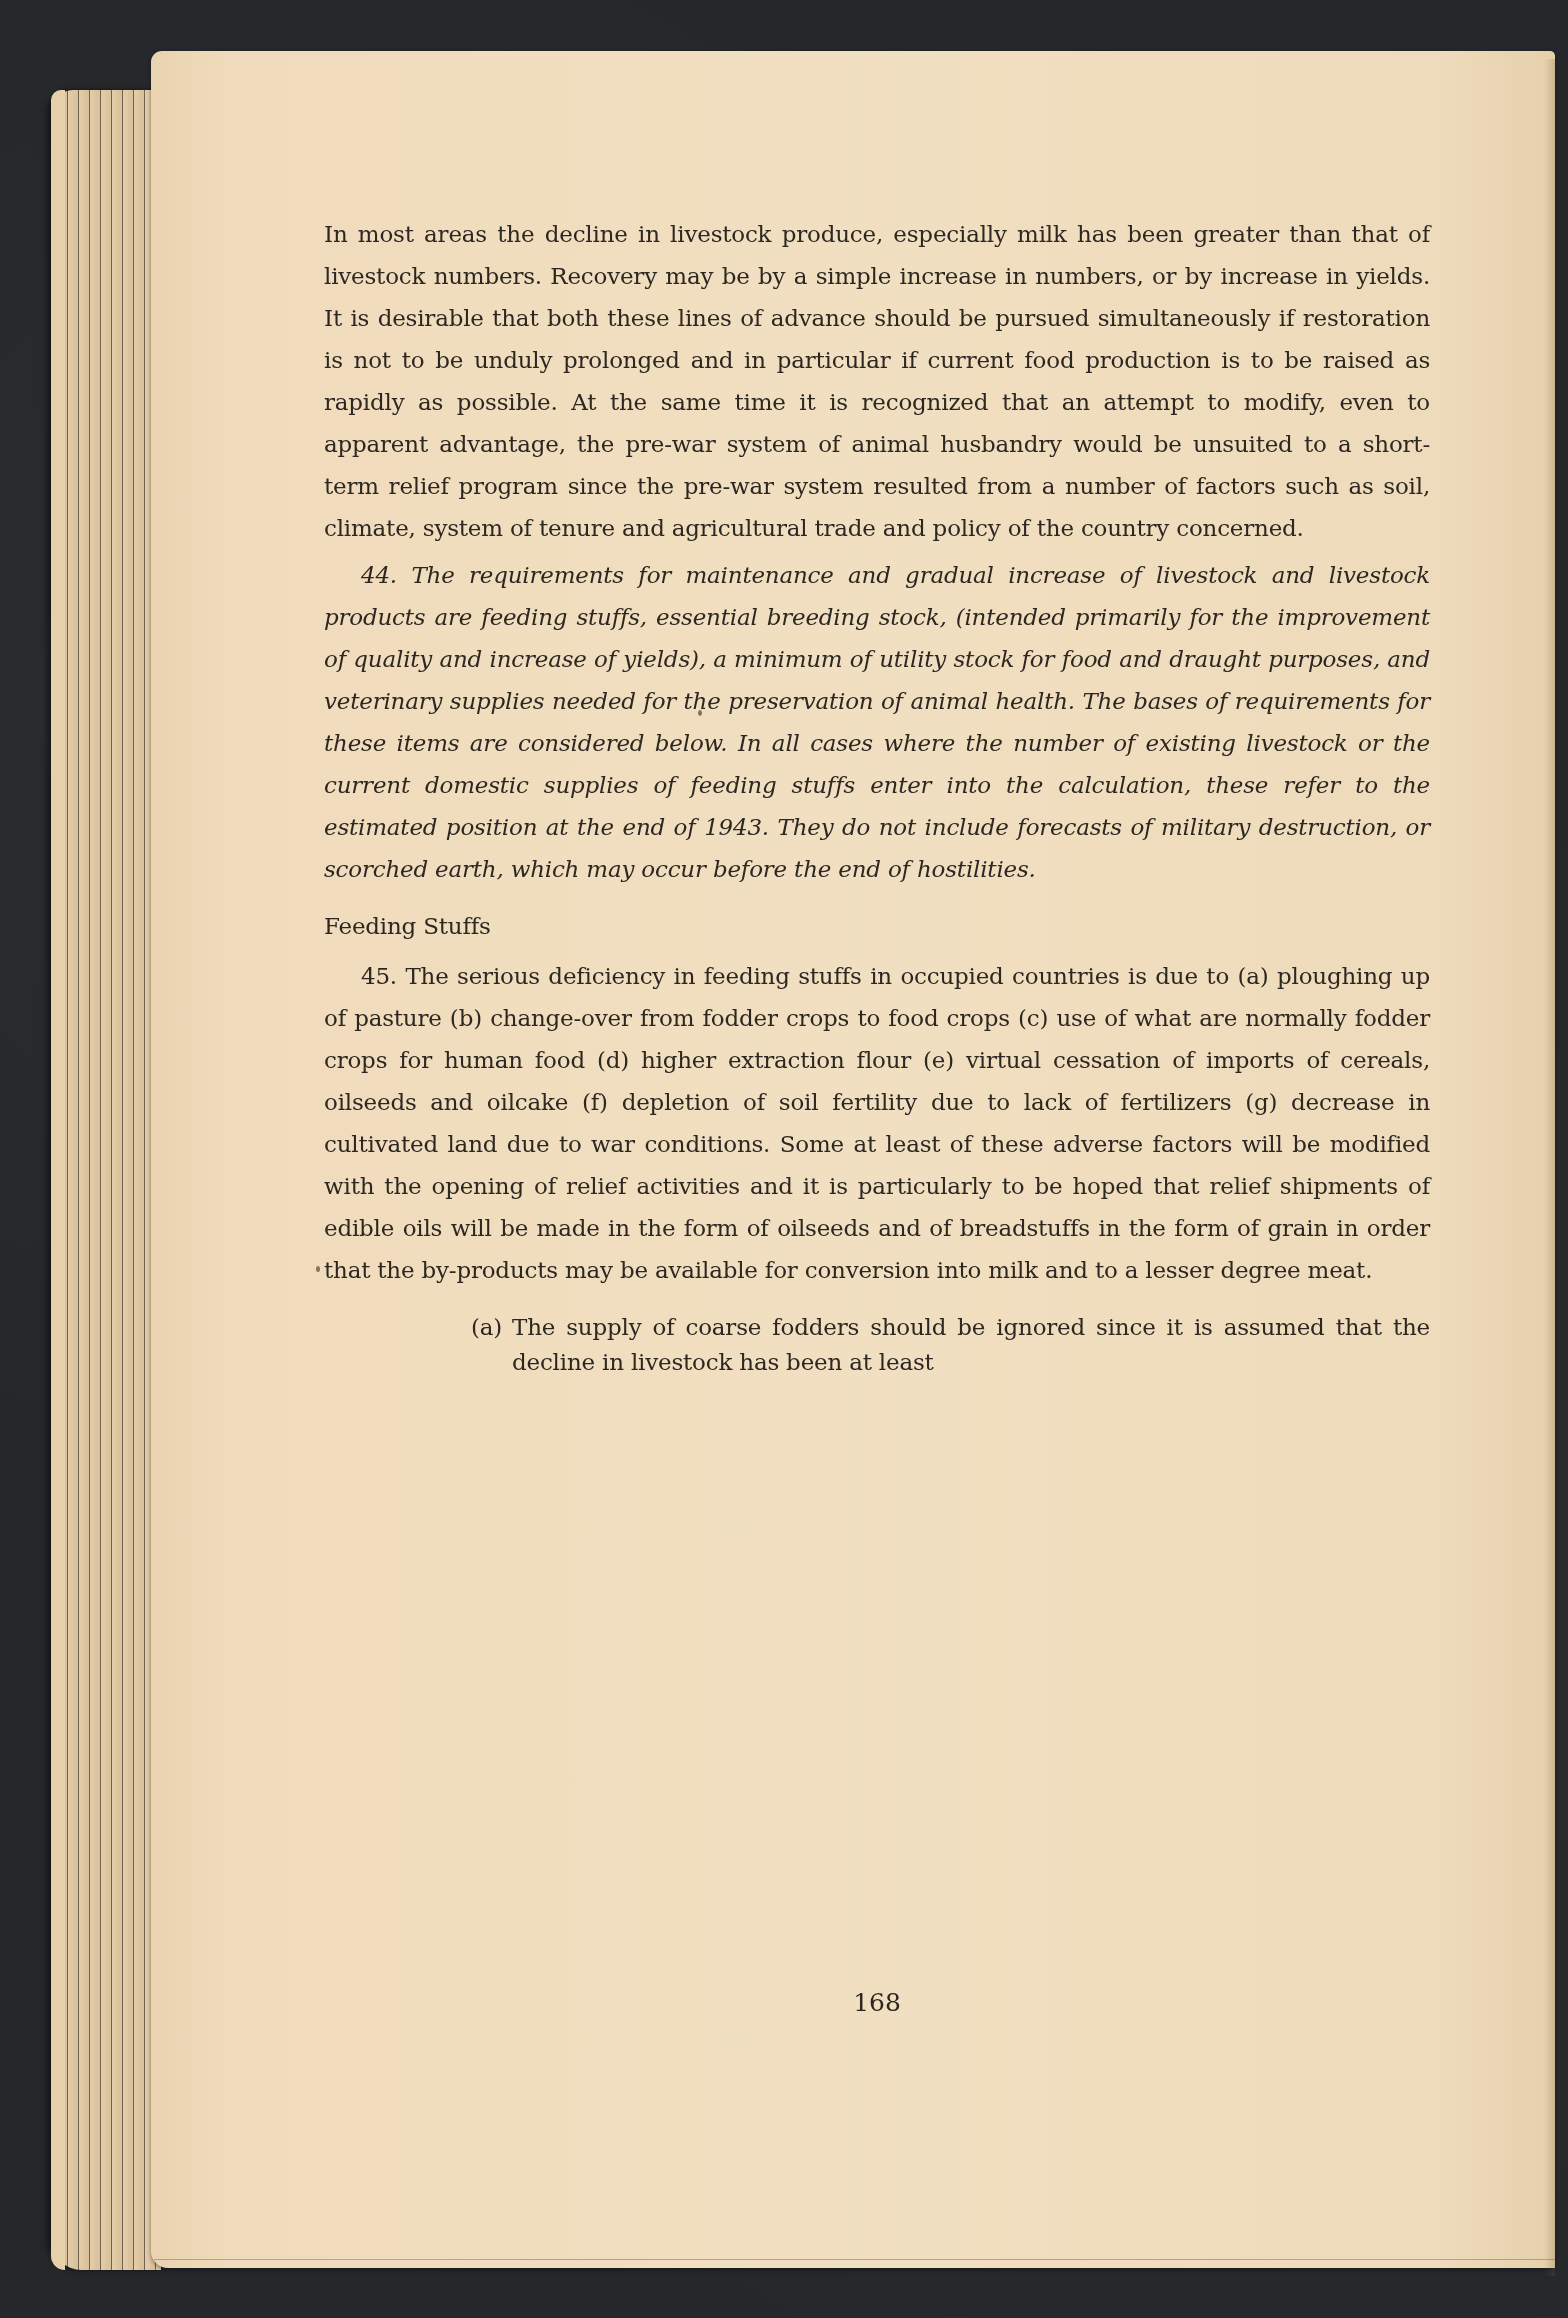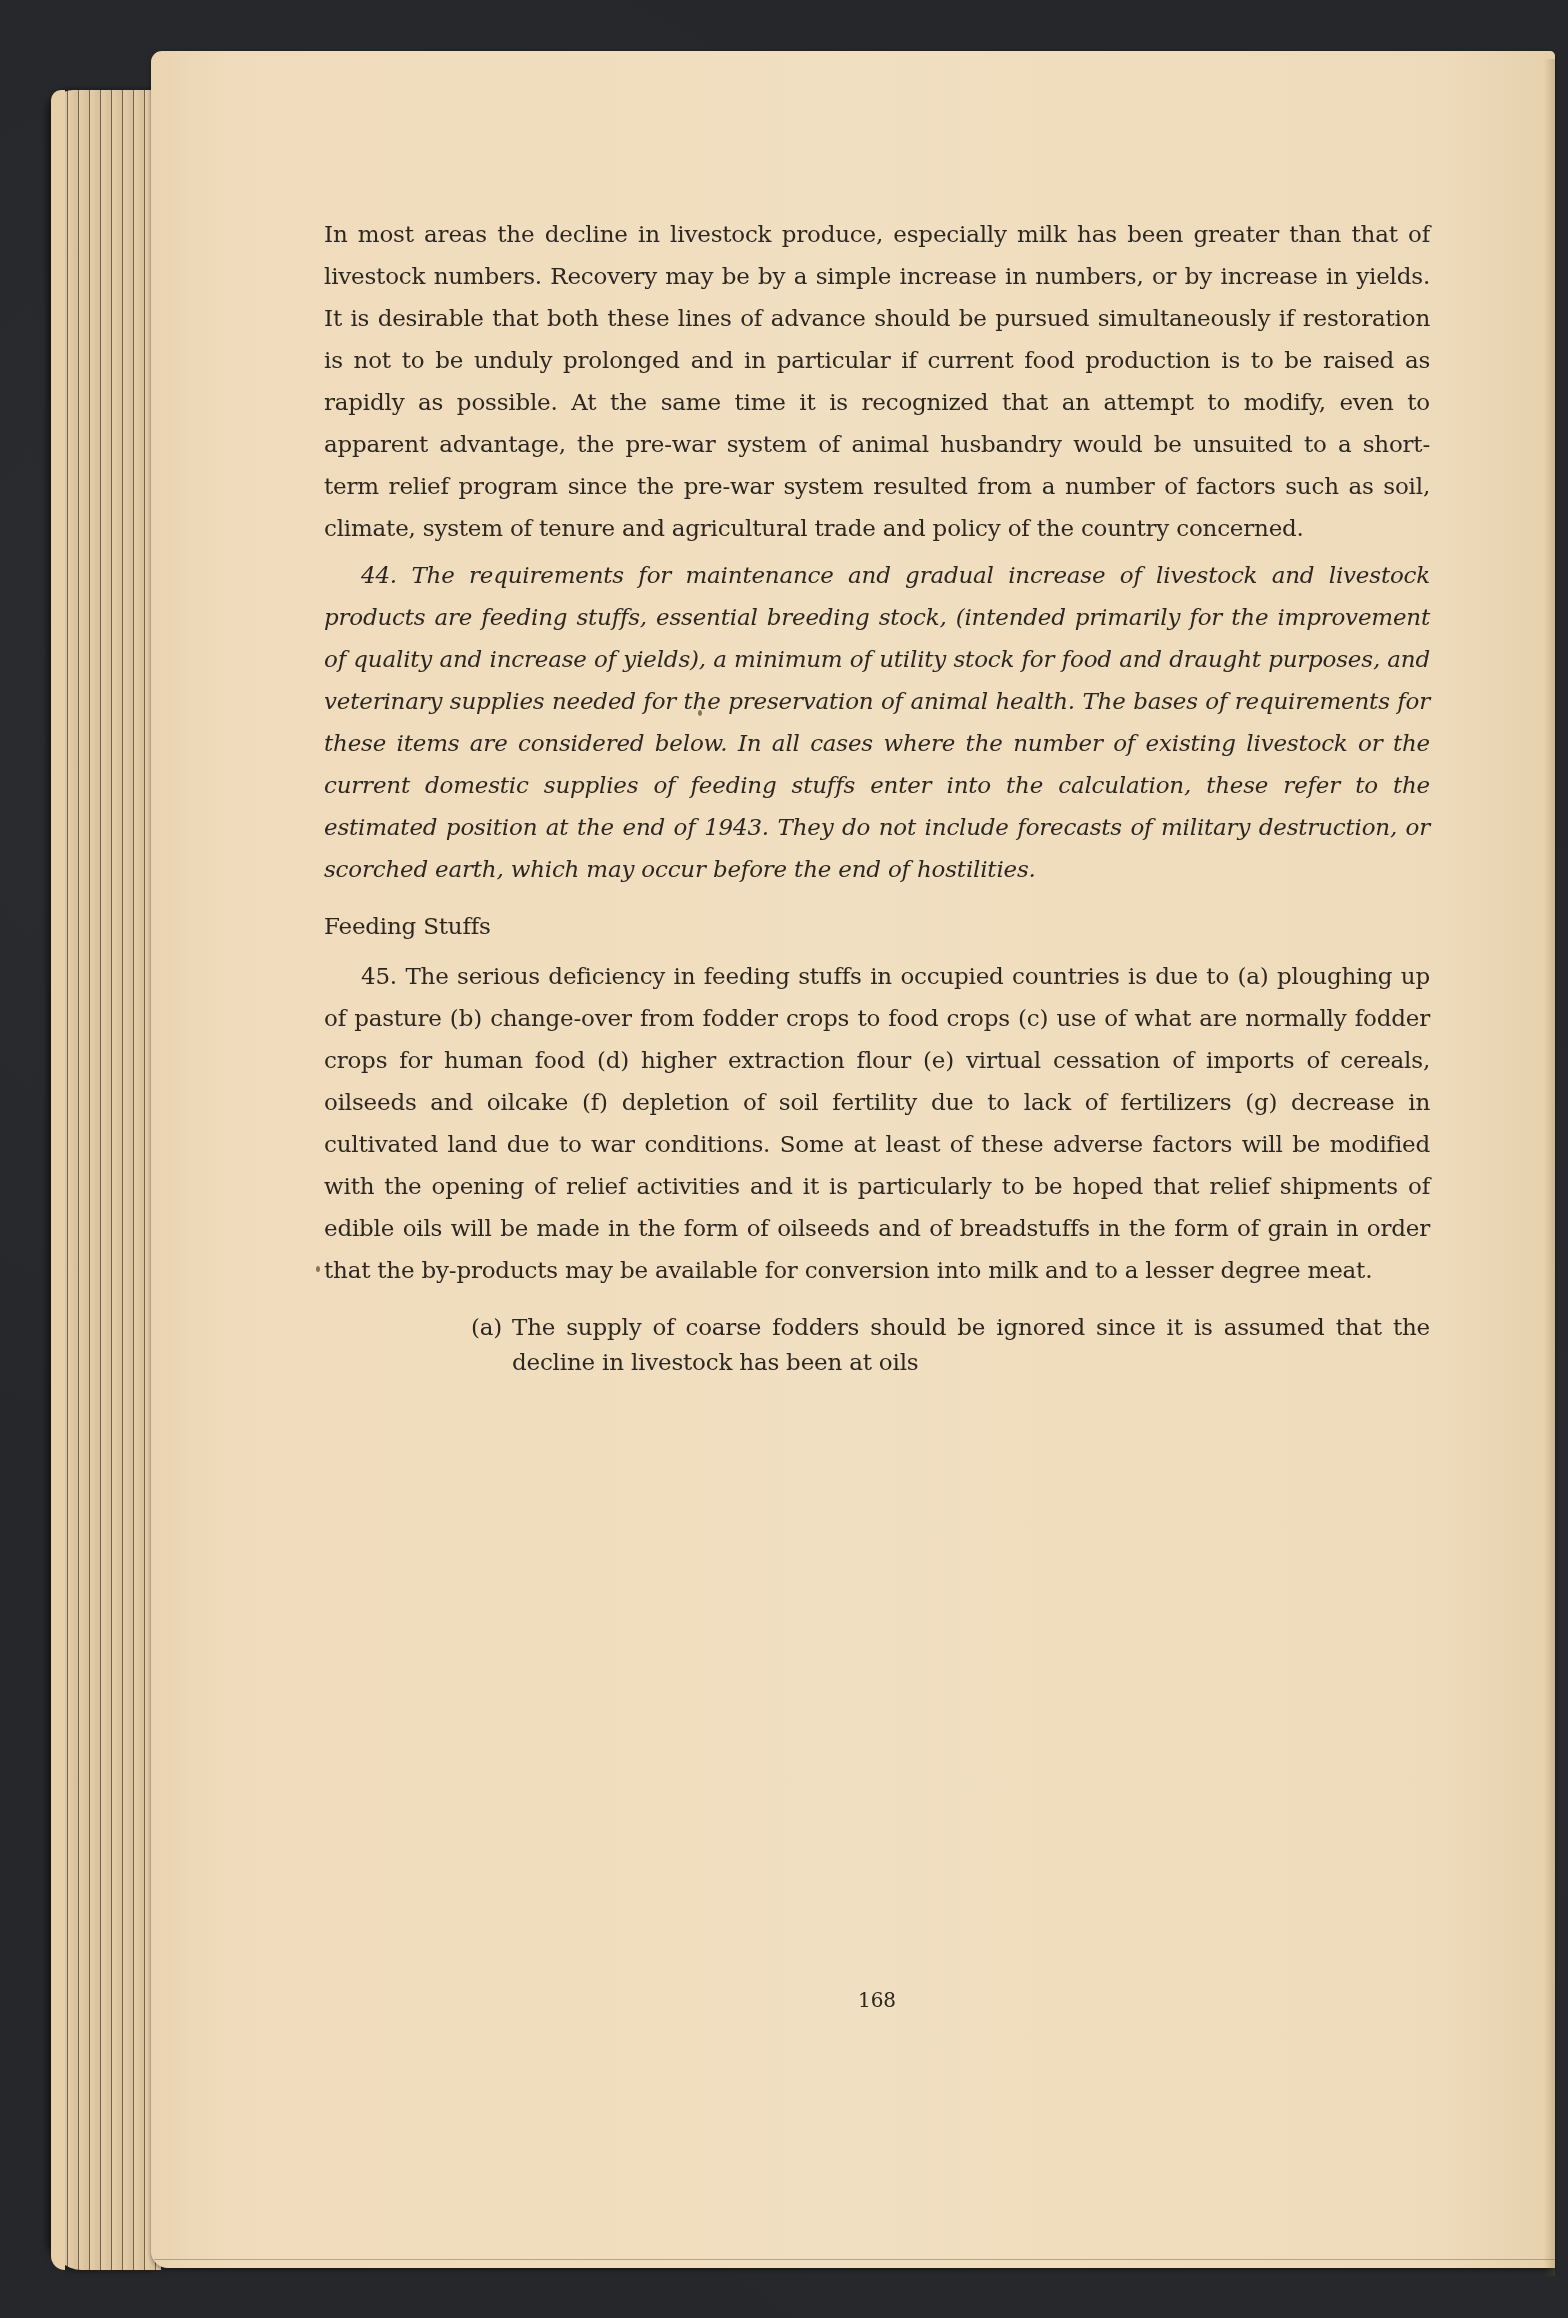--- a/index.html
+++ b/index.html
@@ -58,21 +58,21 @@
   }
   .list-item {
     margin-top: 19px;
     padding-left: 188px;
     text-indent: -41px;
     line-height: 35px;
   }
   .list-item .marker { display: inline-block; width: 41px; text-indent: 0; }
   .page-number {
     position: absolute; left: 0; width: 100%; top: 1988px;
-    text-align: center; font-size: 20px; color: #2d2722;
+    text-align: center; font-size: 25px; color: #2d2722;
   }
   .page-number-wrap { position: absolute; left: 324px; width: 1106px; top: 0; height: 100%; }
   .speck { position: absolute; width: 3.9px; height: 5.5px; border-radius: 50%; background: #8a7258; }
 </style>
 </head>
 <body>
 
 <div class="bg-noise"></div>
 <div class="page-stack"></div>
 
@@ -80,21 +80,21 @@
   <div class="page-edge-right"></div>
   <div class="page-inner-line"></div>
 </div>
 
 <div class="text-col">
   <p class="para">In most areas the decline in livestock produce, especially milk has been greater than that of livestock numbers.  Recovery may be by a simple increase in numbers, or by increase in yields.  It is desirable that both these lines of advance should be pursued simultaneously if restoration is not to be unduly prolonged and in particular if current food production is to be raised as rapidly as possible. At the same time it is recognized that an attempt to modify, even to apparent advantage, the pre-war system of animal husbandry would be unsuited to a short-term relief program since the pre-war system resulted from a number of factors such as soil, climate, system of tenure and agricultural trade and policy of the country concerned.</p>
   <p class="para indent">44. The requirements for maintenance and gradual increase of livestock and livestock products are feeding stuffs, essential breeding stock, (intended primarily for the improvement of quality and increase of yields), a minimum of utility stock for food and draught purposes, and veterinary supplies needed for the preservation of animal health.  The bases of requirements for these items are considered below.  In all cases where the number of existing livestock or the current domestic supplies of feeding stuffs enter into the calculation, these refer to the estimated position at the end of 1943. They do not include forecasts of military destruction, or scorched earth, which may occur before the end of hostilities.</p>
   <div class="heading">Feeding Stuffs</div>
   <p class="para indent">45. The serious deficiency in feeding stuffs in occupied countries is due to (a) ploughing up of pasture (b) change-over from fodder crops to food crops (c) use of what are normally fodder crops for human food (d) higher extraction flour (e) virtual cessation of imports of cereals, oilseeds and oilcake (f) depletion of soil fertility due to lack of fertilizers (g) decrease in cultivated land due to war conditions.  Some at least of these adverse factors will be modified with the opening of relief activities and it is particularly to be hoped that relief shipments of edible oils will be made in the form of oilseeds and of breadstuffs in the form of grain in order that the by-products may be available for conversion into milk and to a lesser degree meat.</p>
   <div class="list-item">
-    <span class="marker">(a)</span><span>The supply of coarse fodders should be ignored since it is assumed that the decline in livestock has been at oils</span>
+    <span class="marker">(a)</span><span>The supply of coarse fodders should be ignored since it is assumed that the decline in livestock has been at least</span>
   </div>
 </div>
 
 <div class="page-number-wrap">
   <div class="page-number">168</div>
 </div>
 
 <div class="speck" style="left:698px; top:710px;"></div>
 <div class="speck" style="left:316px; top:1266px;"></div>
 

